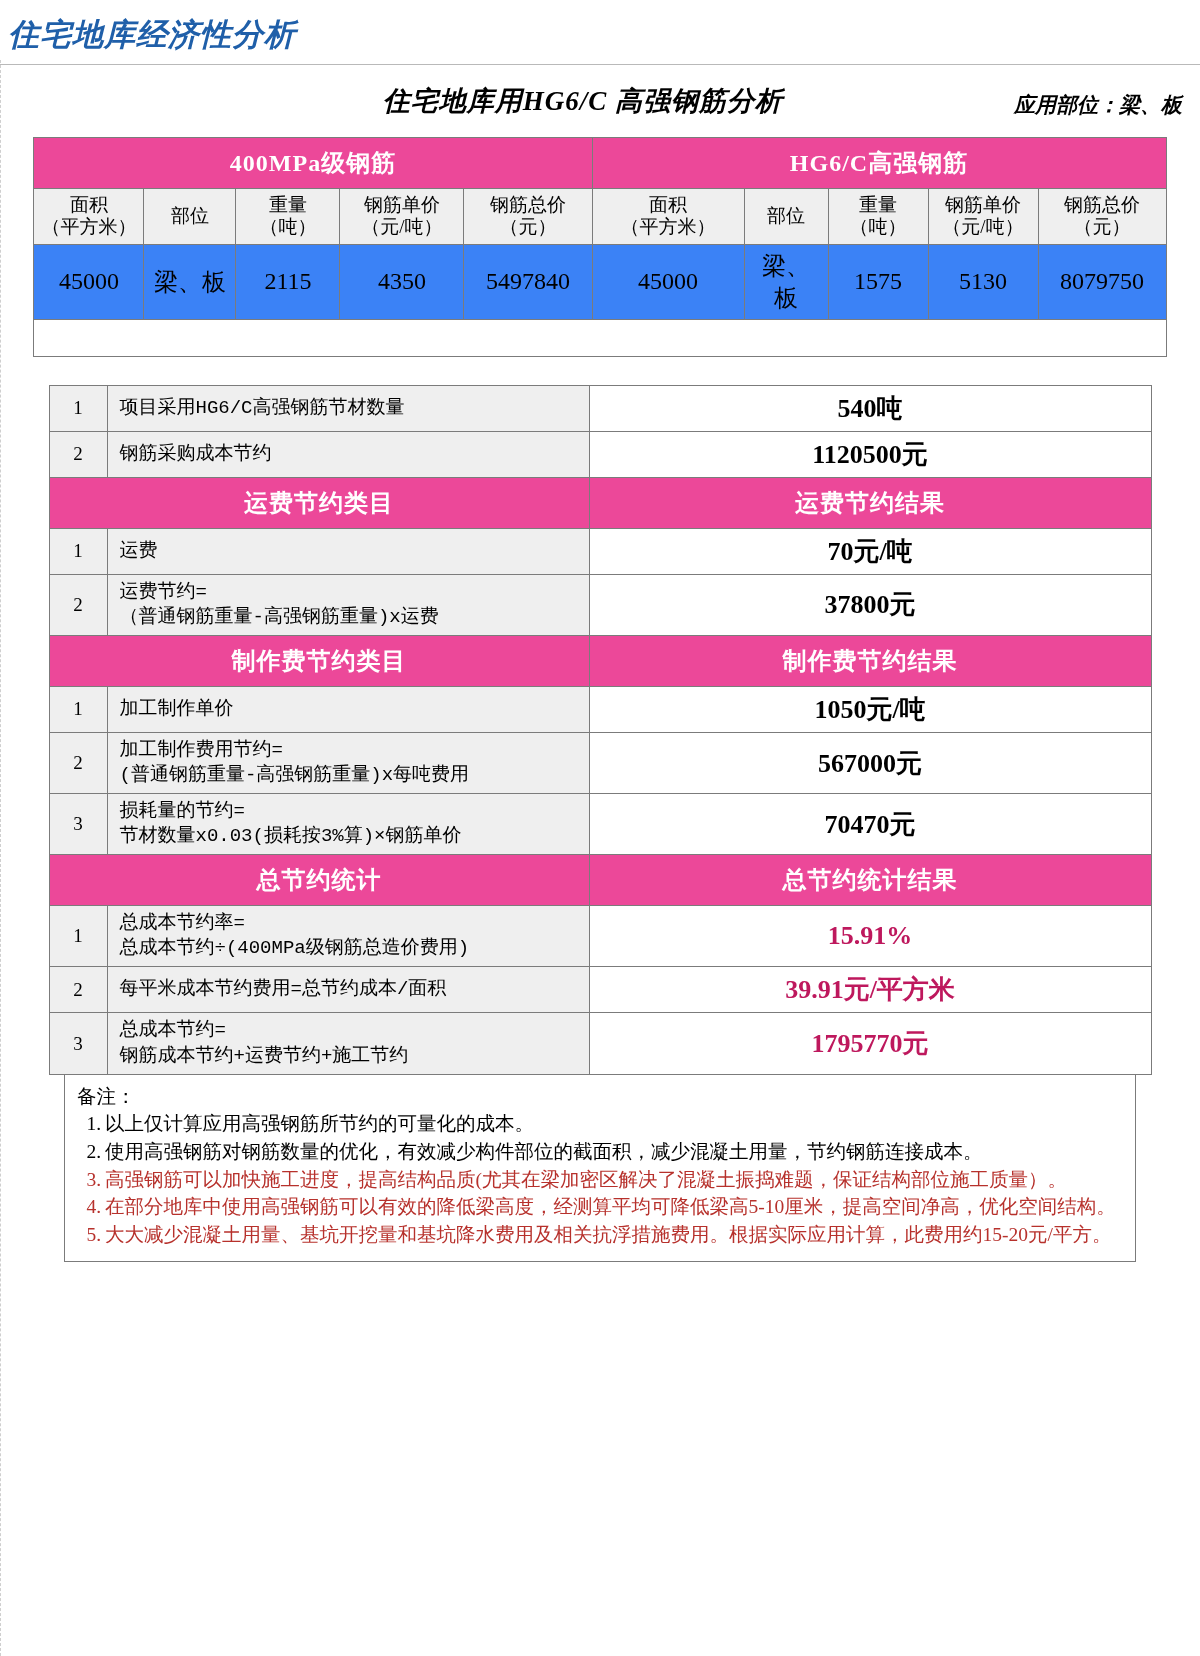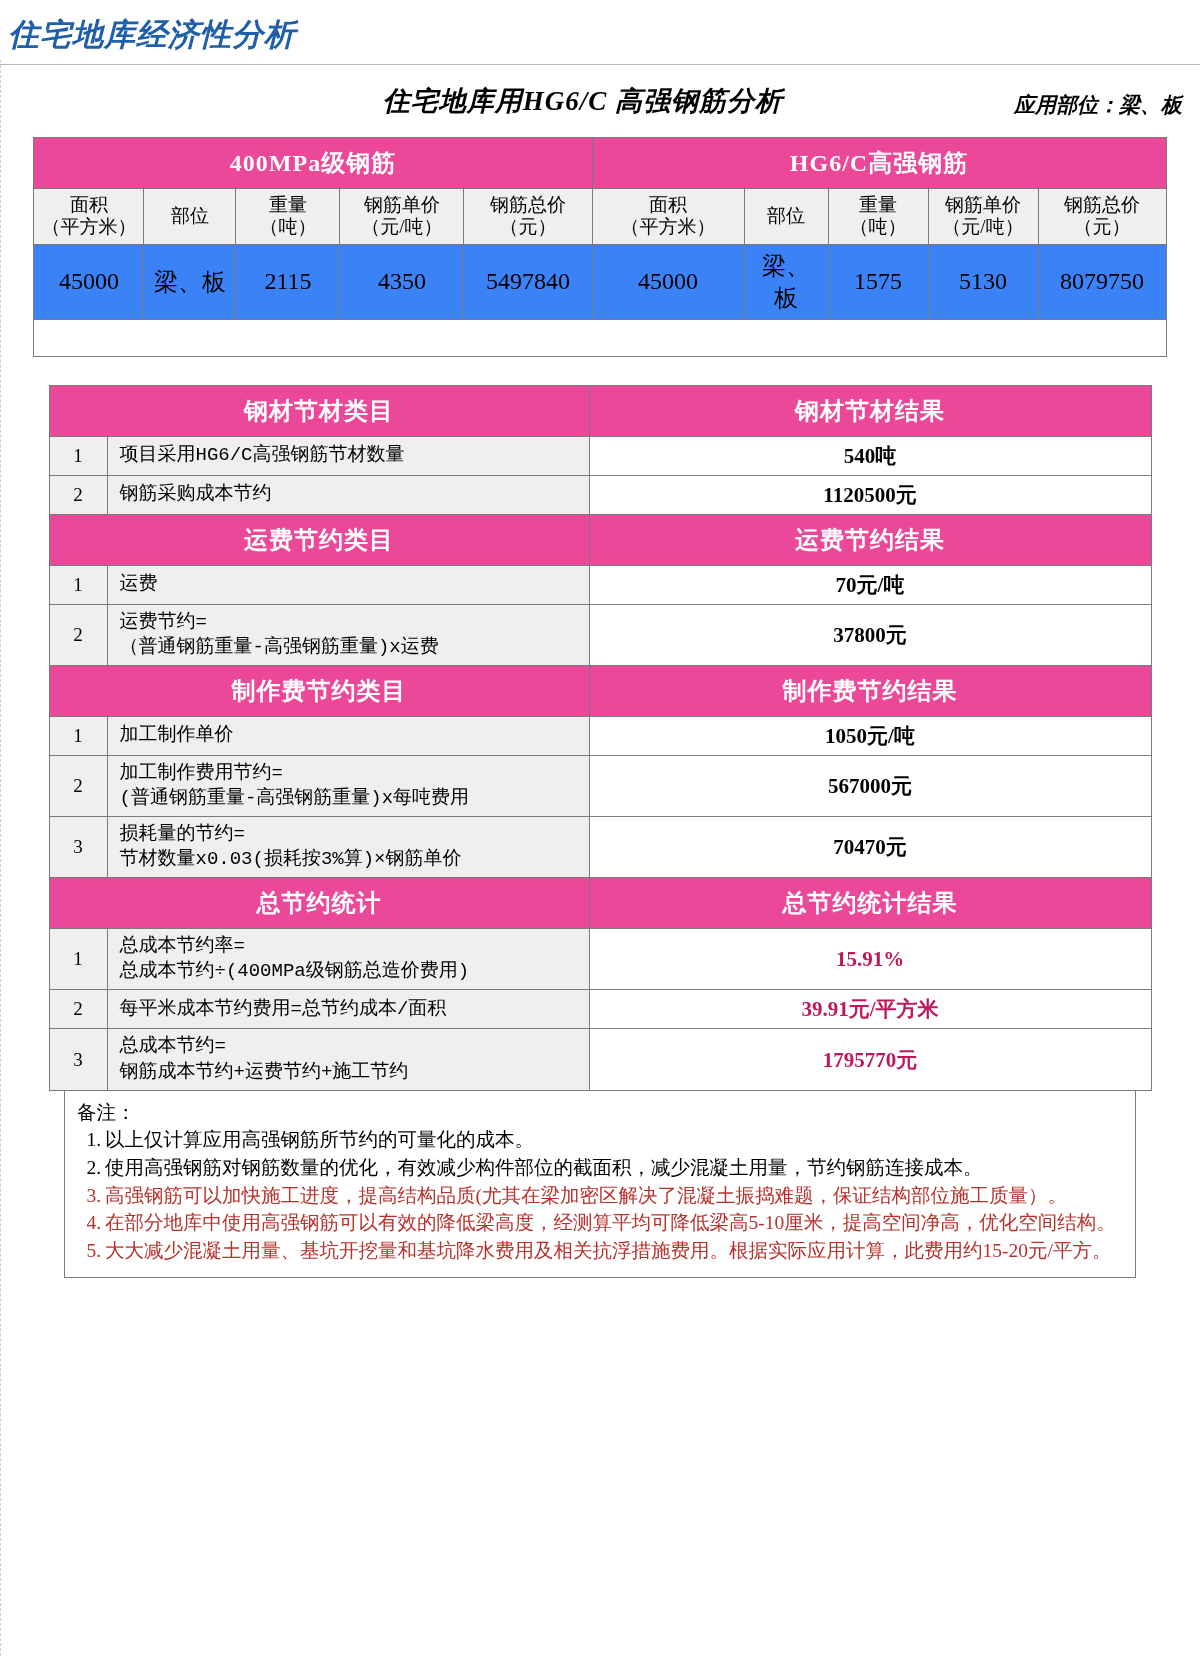--- a/index.html
+++ b/index.html
@@ -87,21 +87,21 @@
   .desc {
     text-align: left;
     padding-left: 12px;
     font-size: 19px;
     line-height: 1.32;
     background: #efefef;
     font-family: Liberation Mono, monospace;
   }
   .res {
     font-weight: bold;
-    font-size: 21px;
+    font-size: 26px;
     background: #fff;
   }
   .res.red { color: #be185d; }
   .notes {
     width: 1072px;
     margin: 0 auto;
     border: 1px solid #7b7b7b;
     border-top: none;
     box-sizing: border-box;
     padding: 8px 12px 12px 12px;
@@ -209,24 +209,20 @@
 <div class="gap"></div>
 
 <table>
   <colgroup>
     <col style="width:58px">
       <col style="width:482px">
       <col style="width:562px">
   </colgroup>
 
   <tbody>
-      <tr>
-    <td class="green" colspan="2">钢材节材类目</td>
-    <td class="green">钢材节材结果</td>
-  </tr>
   <tr>
     <td class="idx">1</td>
     <td class="desc">项目采用HG6/C高强钢筋节材数量</td>
     <td class="res">540吨</td>
   </tr>
   <tr>
     <td class="idx">2</td>
     <td class="desc">钢筋采购成本节约</td>
     <td class="res">1120500元</td>
   </tr>

